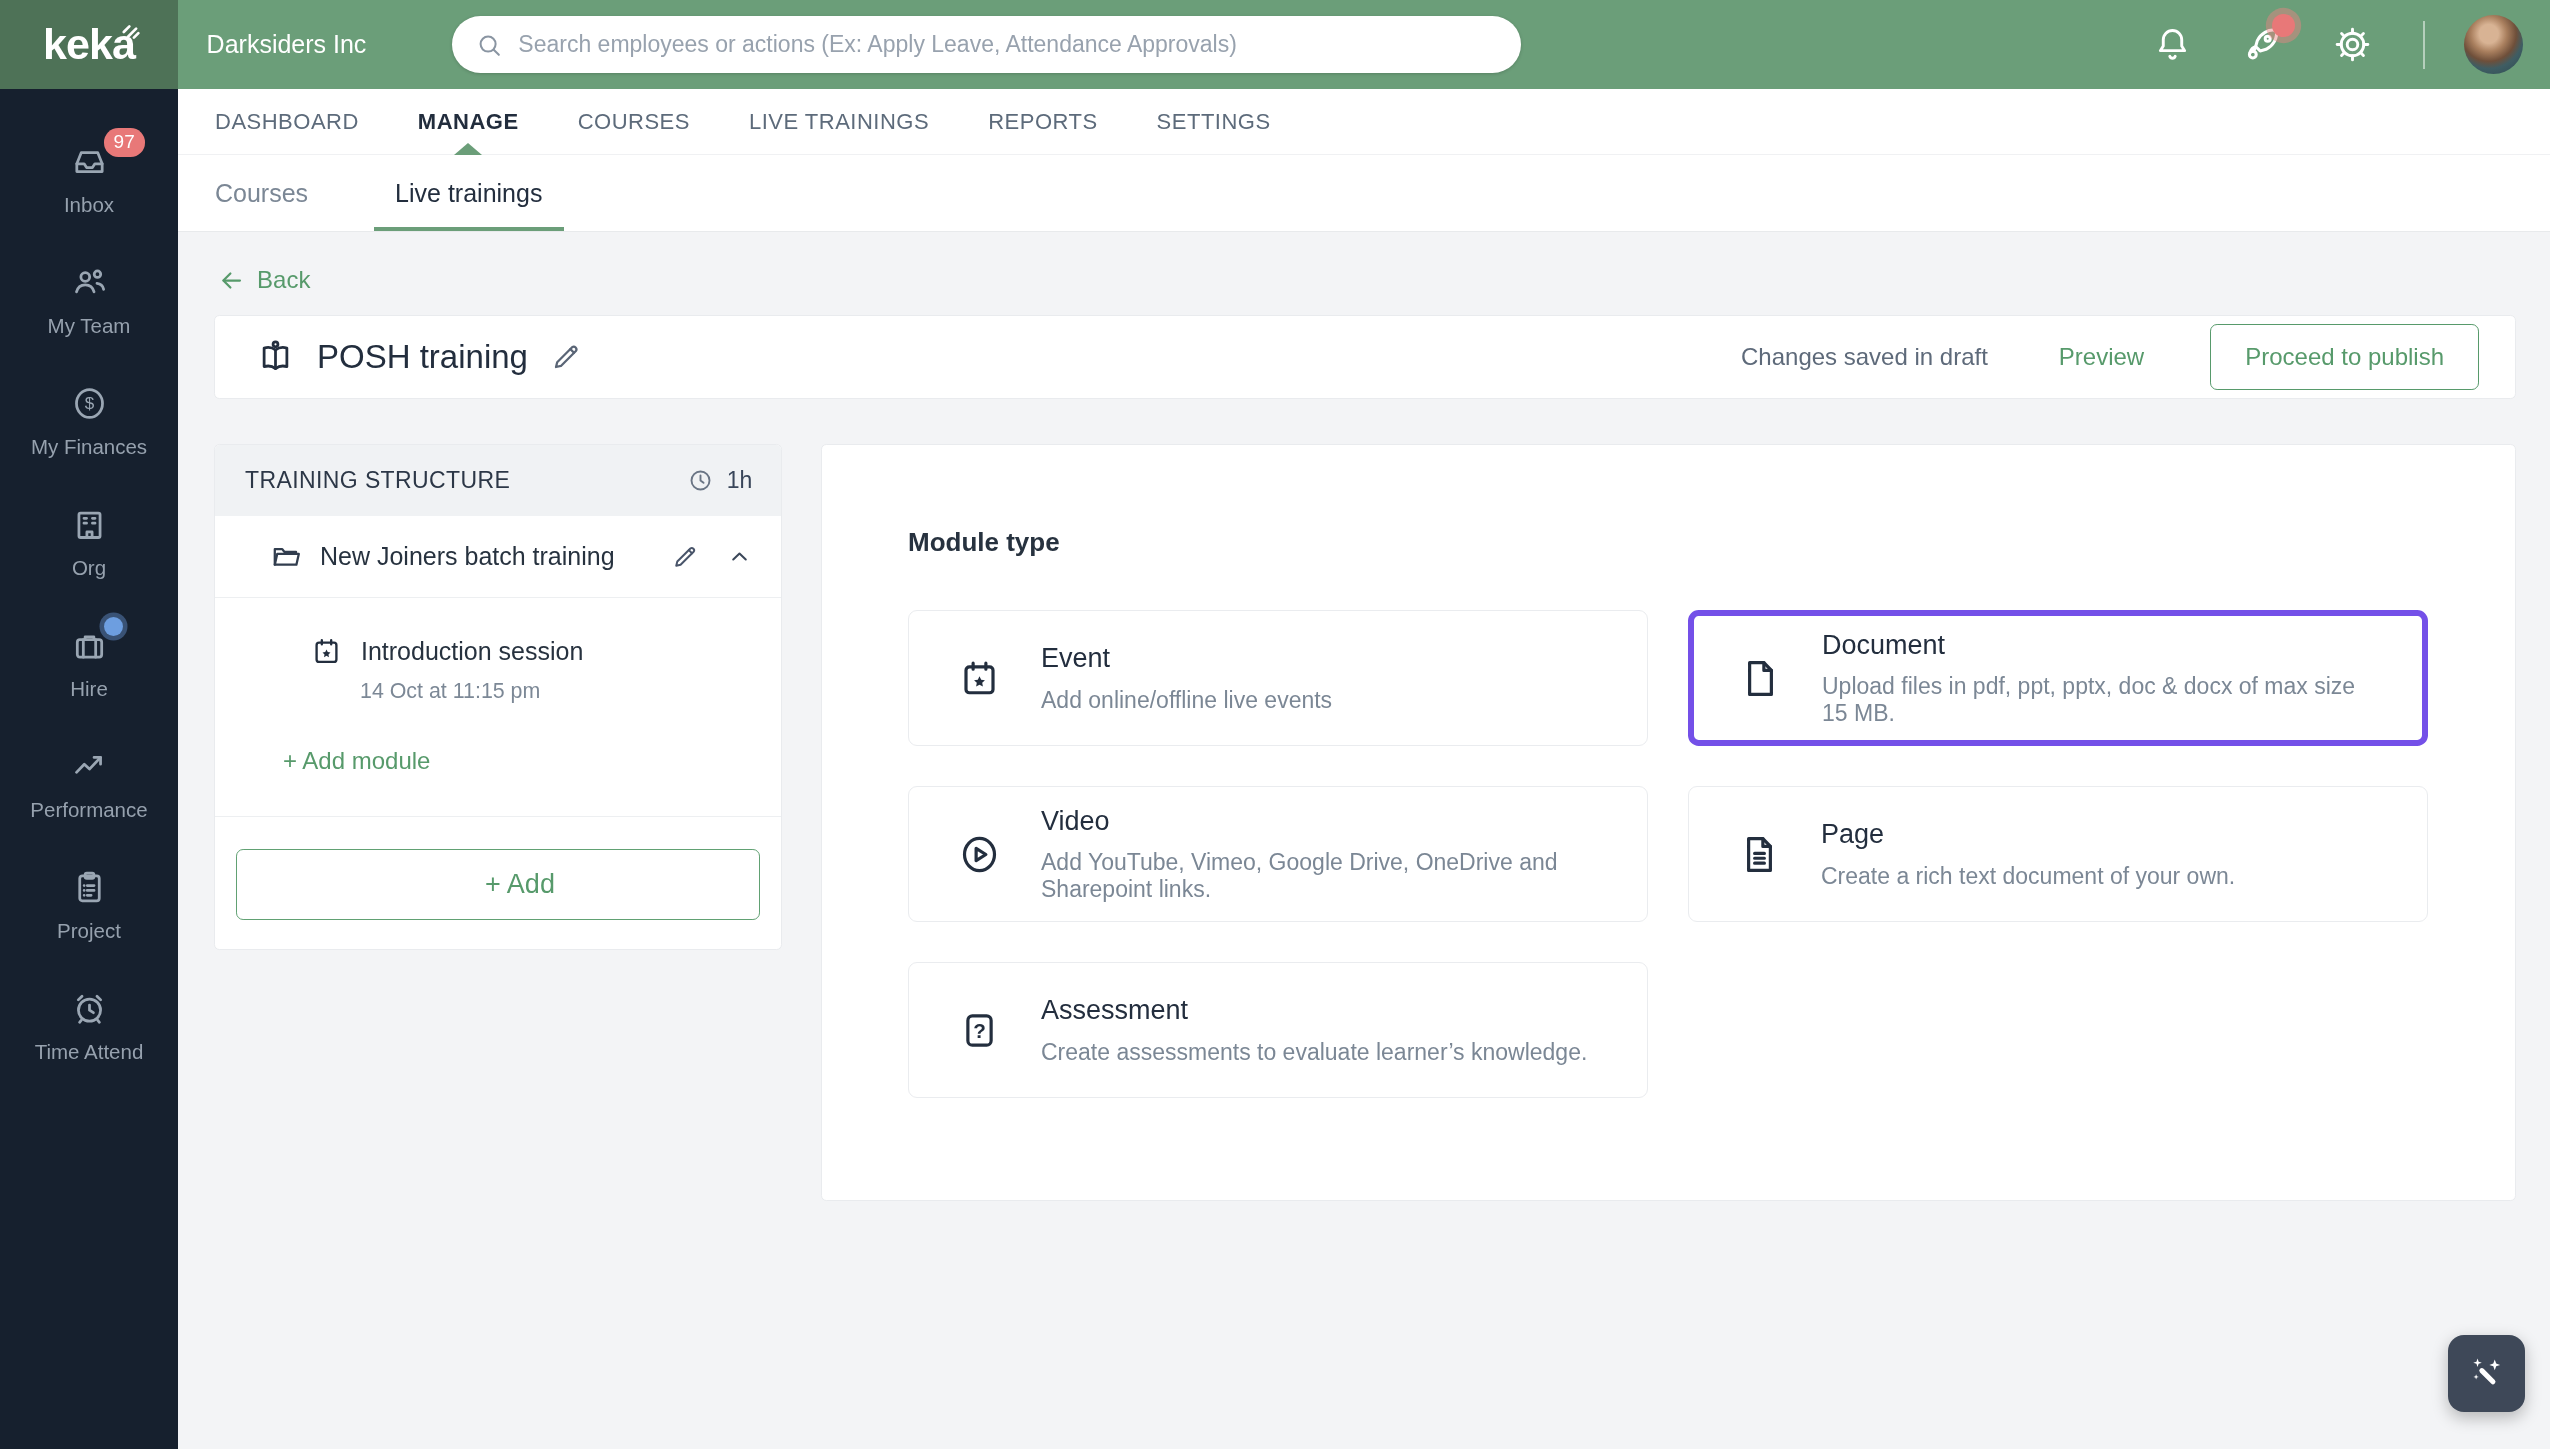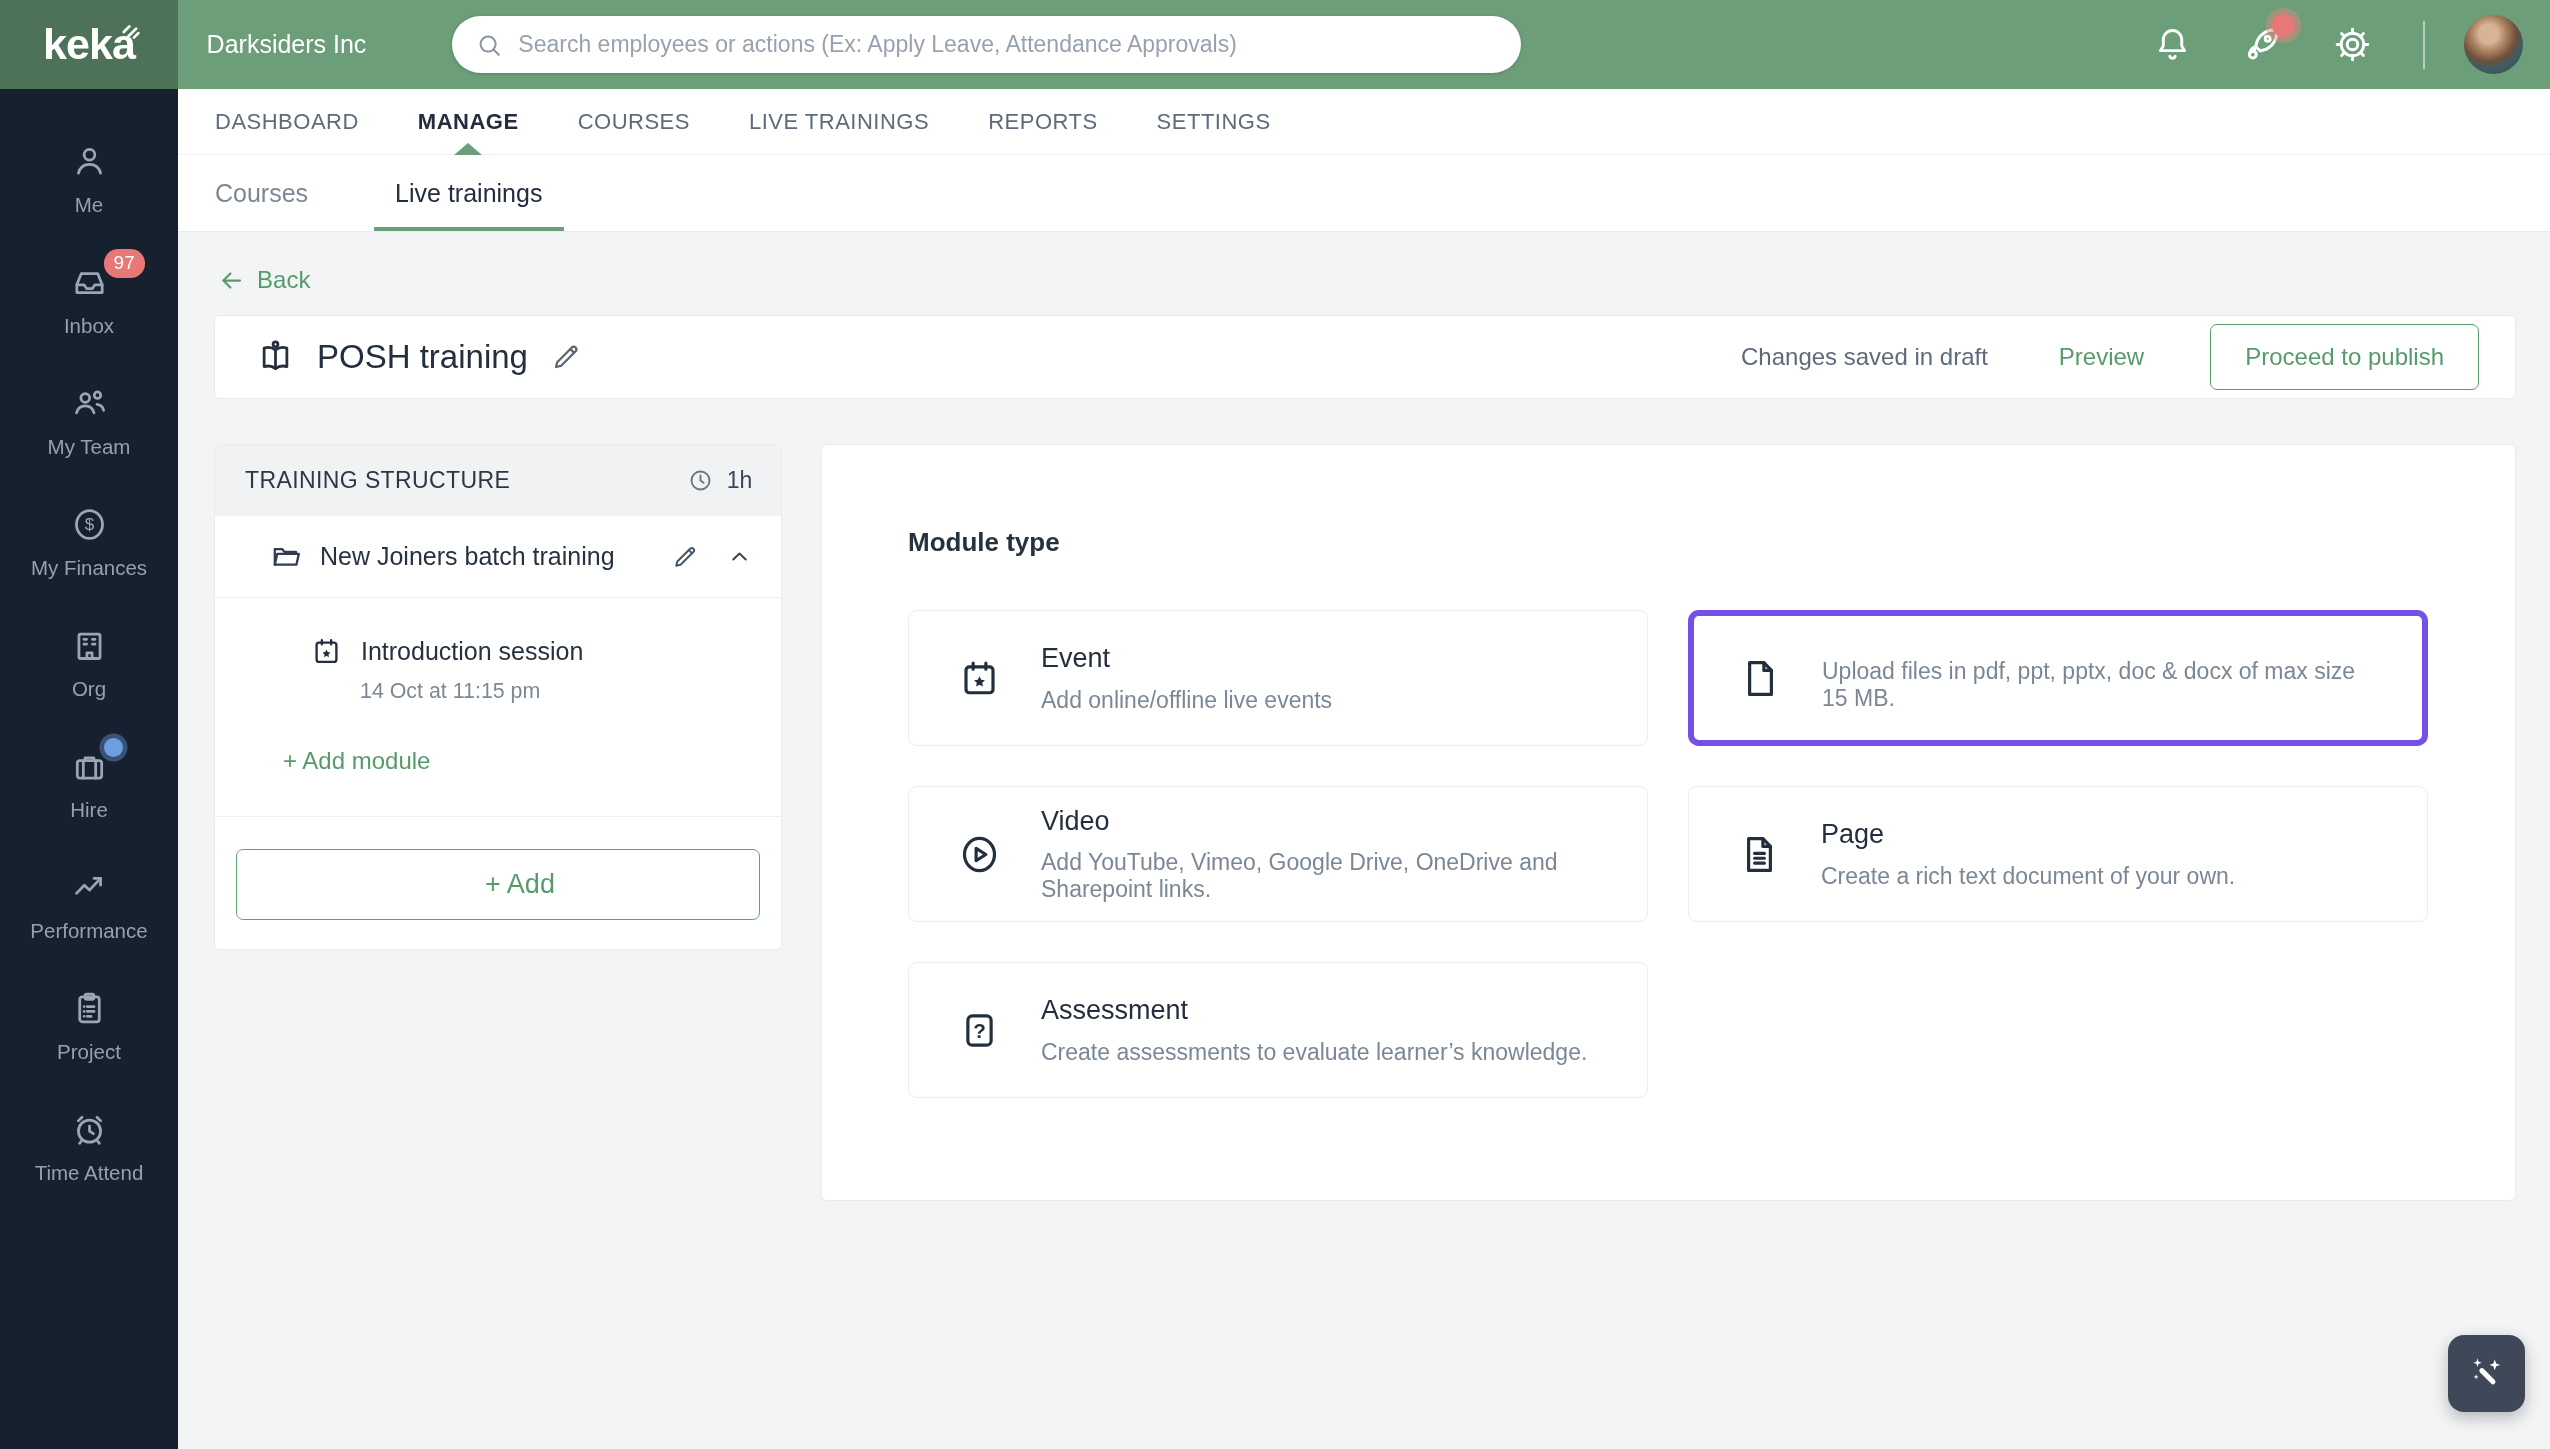--- a/index.html
+++ b/index.html
@@ -144,29 +144,20 @@
       <div class="tb-divider"></div>
       <div class="avatar"></div>
     </div>
   </div>
 
   <div class="body">
 
     <div class="sidebar">
 
 
-      <div class="sb-item">
-        <span class="sb-ic">
-            <svg class="ic" width="39" height="39" viewBox="0 0 24 24">
-          <circle cx="12" cy="7.8" r="3.3"></circle>
-              <path d="M5.2 19.2c.9-3.6 3.4-5.4 6.8-5.4s5.9 1.8 6.8 5.4"></path>
-        </svg>
-          </span>
-        <span class="sb-label">Me</span>
-      </div>
 
       <div class="sb-item">
         <span class="sb-ic">
           <svg class="ic" width="39" height="39" viewBox="0 0 24 24">
             <path d="M4.2 13.4 6.9 6.6h10.2l2.7 6.8v4.8H4.2z"></path>
             <path d="M4.2 13.4h4.5l1.5 2.3h3.6l1.5-2.3h4.5"></path>
           </svg>
           <span class="sb-badge">97</span>
         </span>
         <span class="sb-label">Inbox</span>
@@ -366,20 +357,21 @@
                   <div class="card-desc">Add online/offline live events</div>
                 </div>
               </div>
 
               <div class="type-card selected">
                 <svg class="ic card-icon" width="45" height="45" viewBox="0 0 24 24">
                   <path d="M6.2 3.5h7.6l4 4.2v12.8H6.2z"></path>
                   <path d="M13.8 3.5v4.2h4"></path>
                 </svg>
                 <div class="card-text">
+                  <div class="card-title">Document</div>
                   <div class="card-desc">Upload files in pdf, ppt, pptx, doc &amp; docx of max size 15 MB.</div>
                 </div>
               </div>
 
               <div class="type-card">
                 <svg class="ic card-icon" width="45" height="45" viewBox="0 0 24 24">
                   <ellipse cx="12" cy="12" rx="8" ry="8.6"></ellipse>
                   <path d="M10.2 8.7 15.4 12l-5.2 3.3z"></path>
                 </svg>
                 <div class="card-text">

